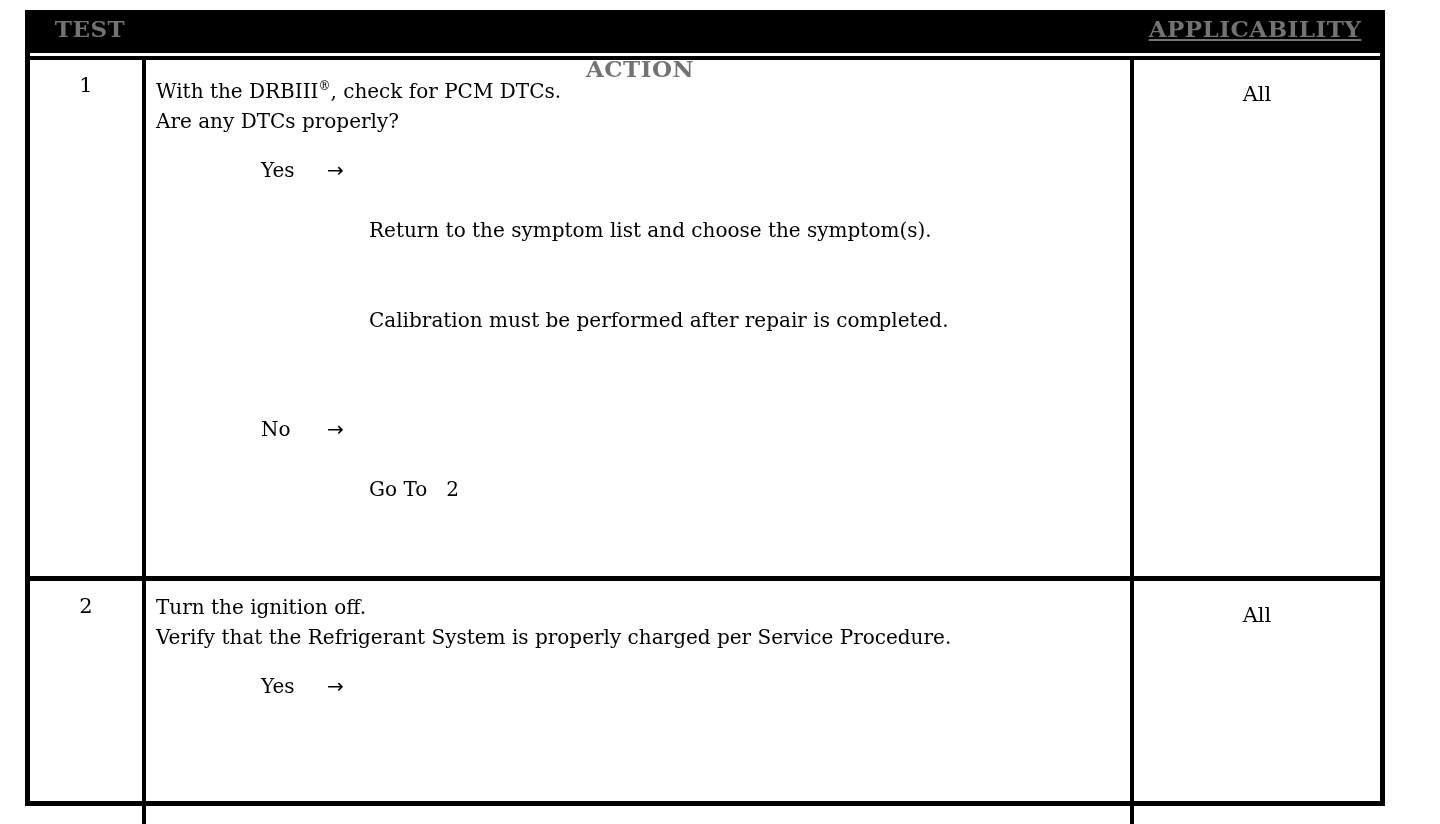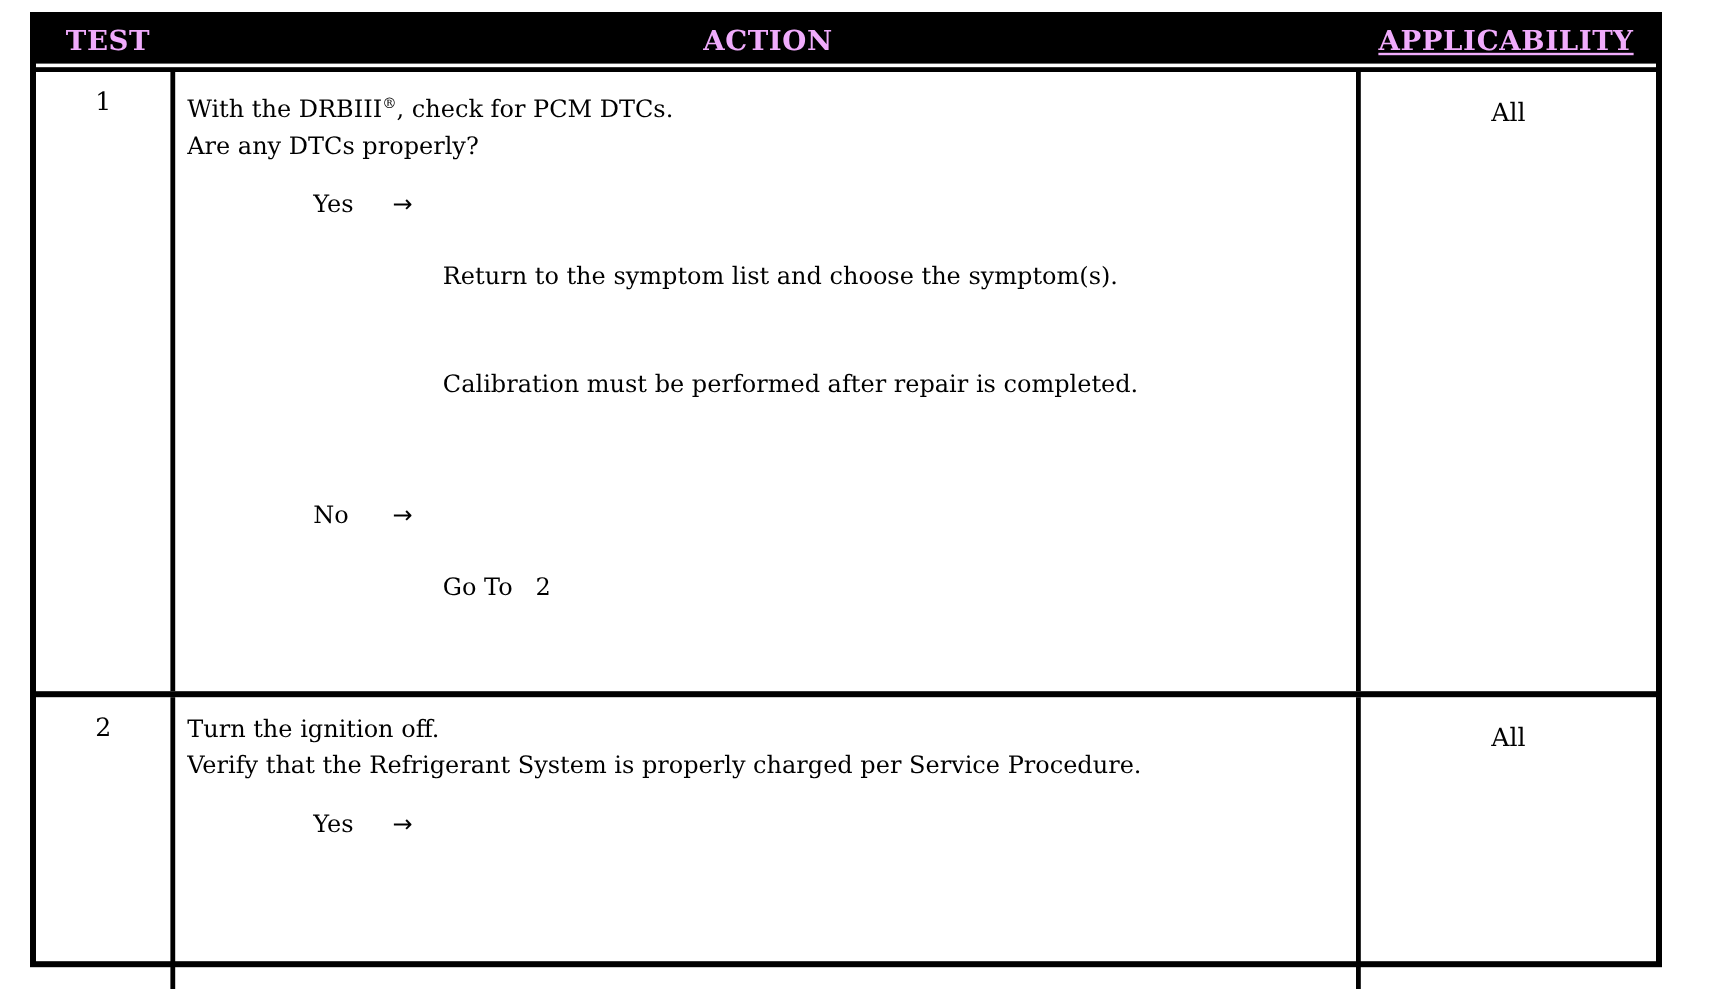--- a/index.html
+++ b/index.html
@@ -18,30 +18,30 @@
     top: 10px;
     width: 1360px;
     height: 796px;
     border: 5px solid #000000;
     box-sizing: border-box;
     background: #ffffff;
   }
   
   .header-bar {
     display: flex;
-    align-items: center;
+    align-items: flex-start;
     background: #000000;
-    color: #f0abfc;
+    color: #737373;
     height: 38px;
     font-weight: bold;
     font-size: 23px;
     letter-spacing: 0.5px;
   }
   .h-test { width: 120px; text-align: center; }
-  .h-action { flex: 1; text-align: center; }
+  .h-action { flex: 1; text-align: center; margin-top: 40px; }
   .h-app { width: 250px; text-align: center; text-decoration: underline; }
   
   .tbody {
     margin-top: 3px;
     border-top: 4px solid #000000;
   }
   .row { display: flex; box-sizing: border-box; }
   .row + .row { border-top: 5px solid #000000; }
   .row:nth-child(1) { min-height: 234px; }
   .row:nth-child(2) { min-height: 262px; }

